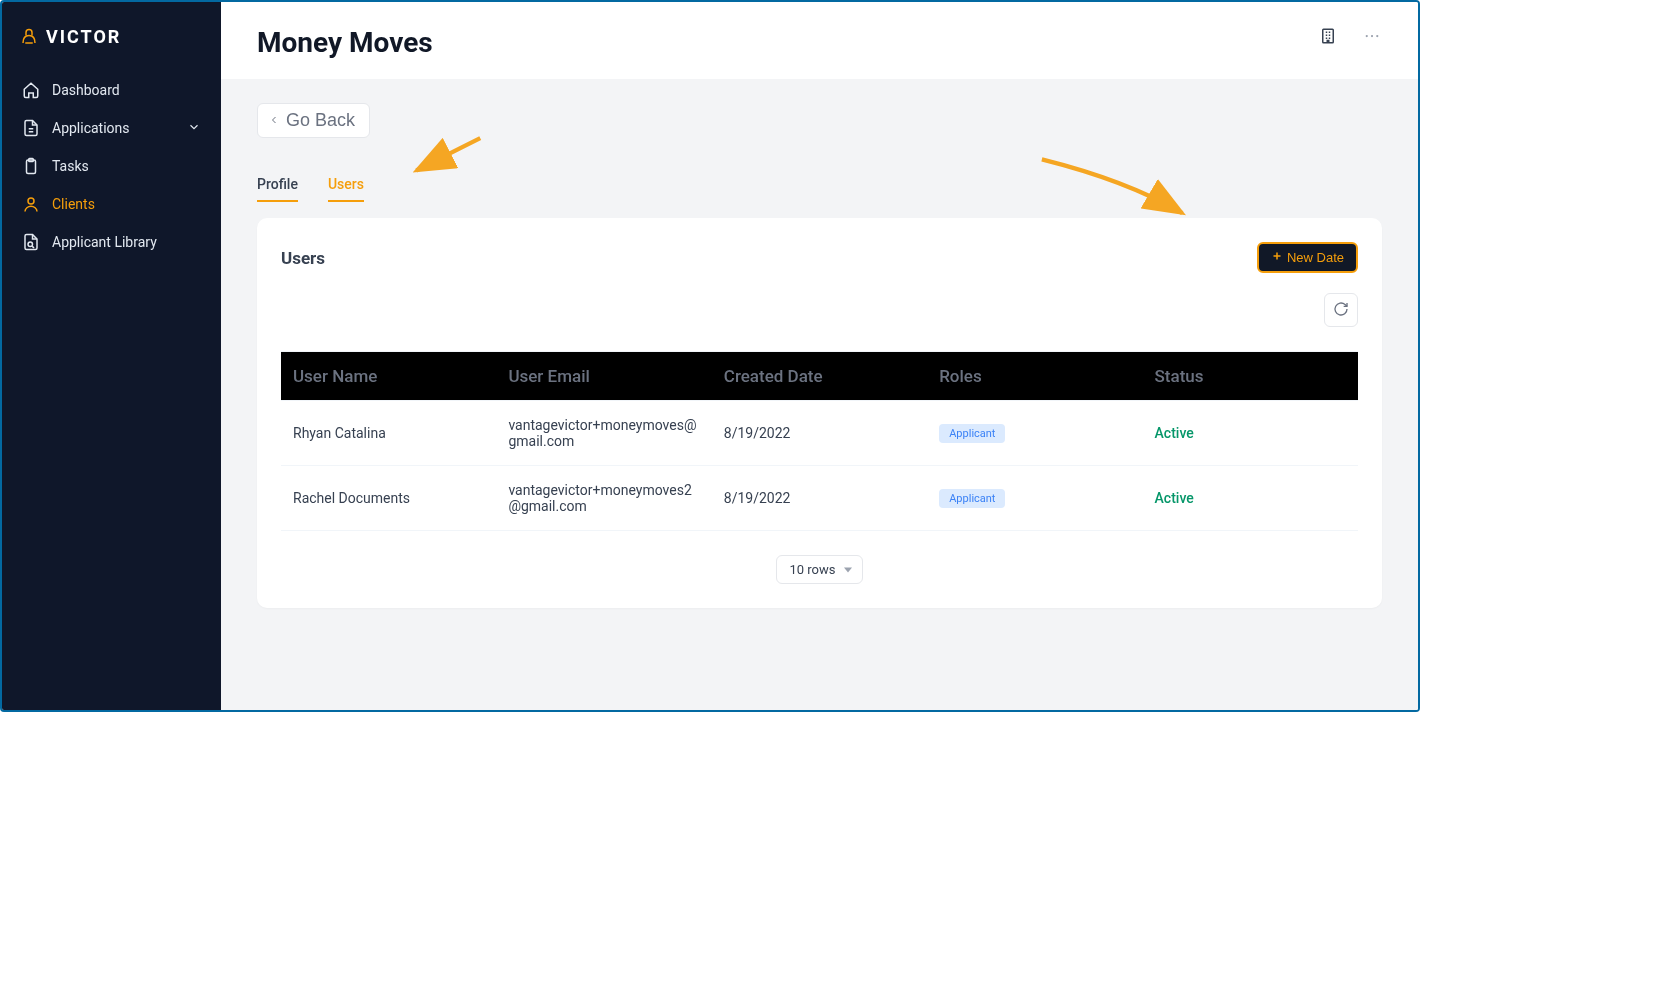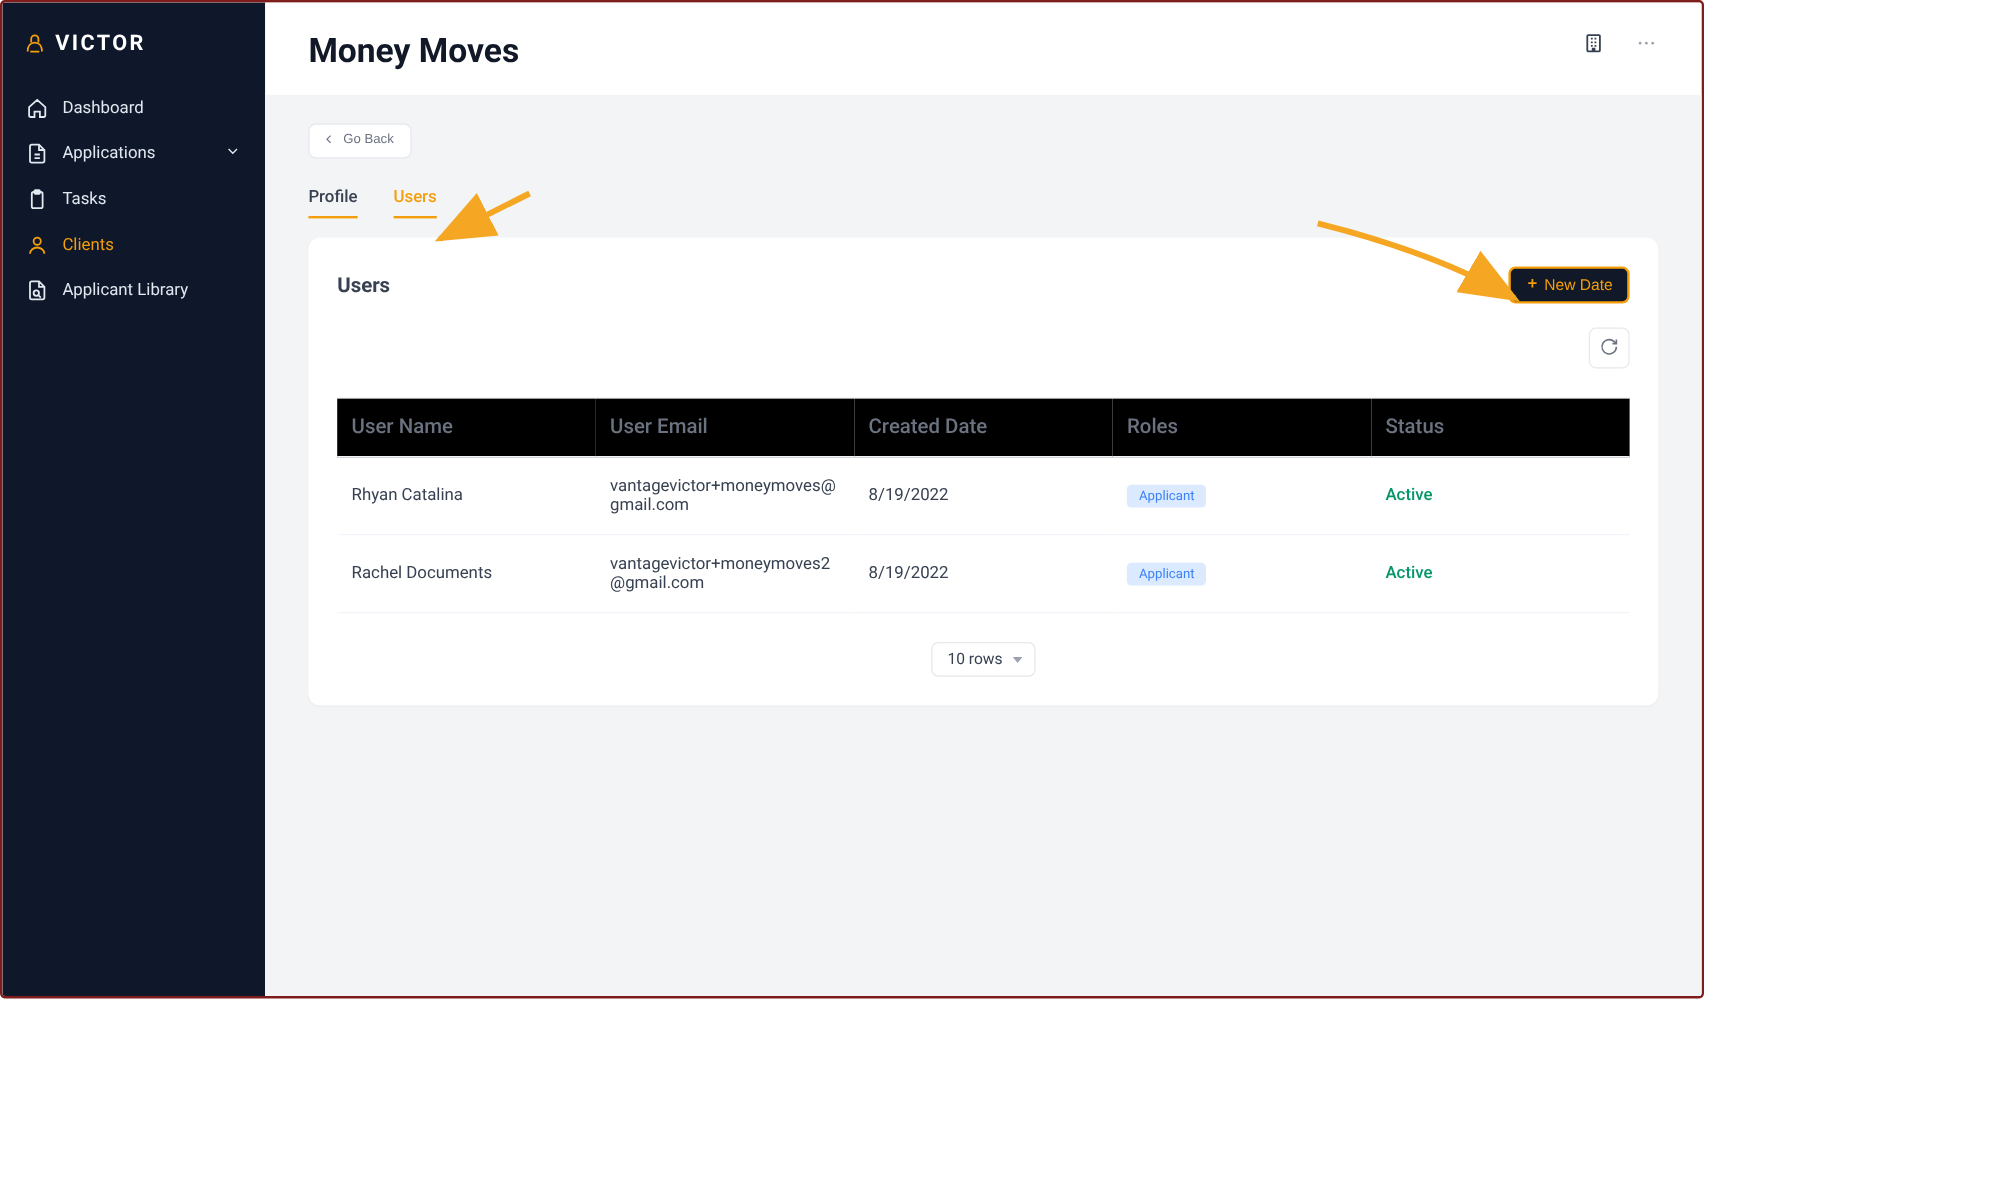--- a/index.html
+++ b/index.html
@@ -5,22 +5,22 @@
   * { box-sizing: border-box; margin: 0; padding: 0; }
   html, body { height: 100%; width: 100%; }
   body {
     font-family: -apple-system, BlinkMacSystemFont, "Segoe UI", Roboto, "Helvetica Neue", Arial, sans-serif;
     background: #fff;
     color: #111;
     font-size: 14px;
   }
   .app-frame {
     width: 1420px;
-    height: 832px;
-    border: 2px solid #7f1d1d;
+    height: 712px;
+    border: 2px solid #0369a1;
     border-radius: 4px;
     display: flex;
     overflow: hidden;
     position: relative;
   }
   
   .sidebar {
     width: 219px;
     background: #0f172a; 
     color: #fff;
@@ -85,30 +85,30 @@
     background: #f3f4f6;
     padding: 24px 36px;
     overflow: auto;
   }
 
   .go-back {
     background: #fff;
     border: 1px solid #e5e7eb;
     color: #6b7280;
     padding: 6px 14px 6px 10px;
-    font-size: 11px;
+    font-size: 18px;
     border-radius: 6px;
     display: inline-flex;
-    align-items: flex-start;
+    align-items: flex-end;
     gap: 6px;
     cursor: pointer;
   }
 
   .tabs {
-    margin-top: 24px;
+    margin-top: 38px;
     display: flex;
     gap: 30px;
     font-size: 14px;
   }
   .tab {
     padding-bottom: 8px;
     cursor: pointer;
     color: #374151;
     font-weight: 500;
     border-bottom: 2px solid transparent;

